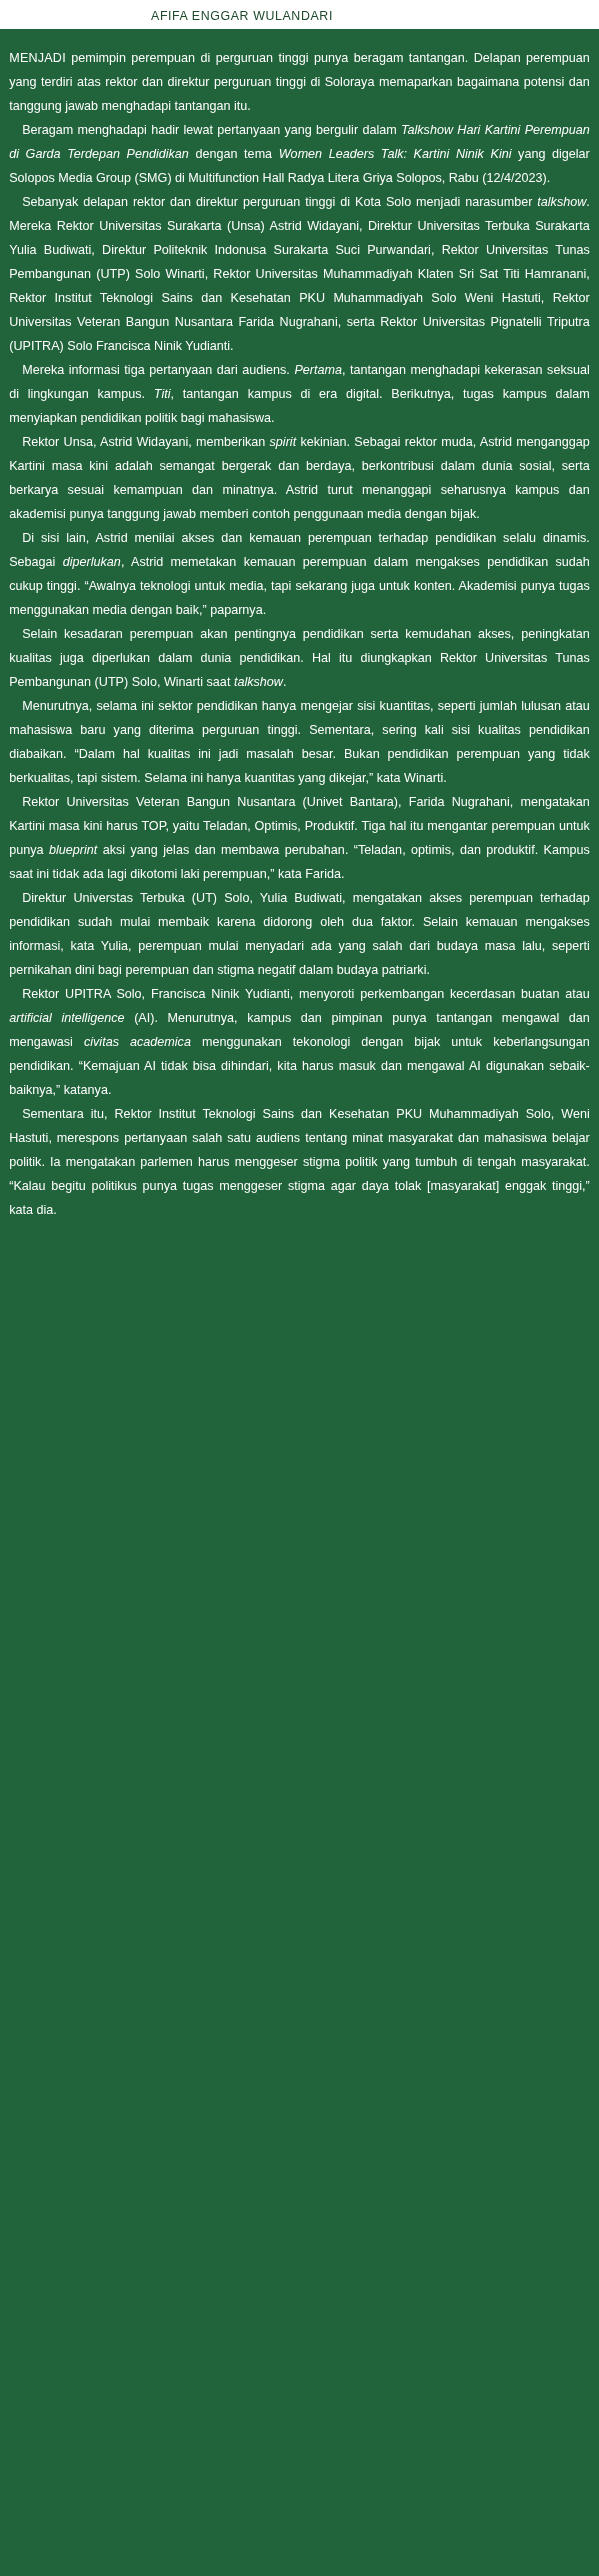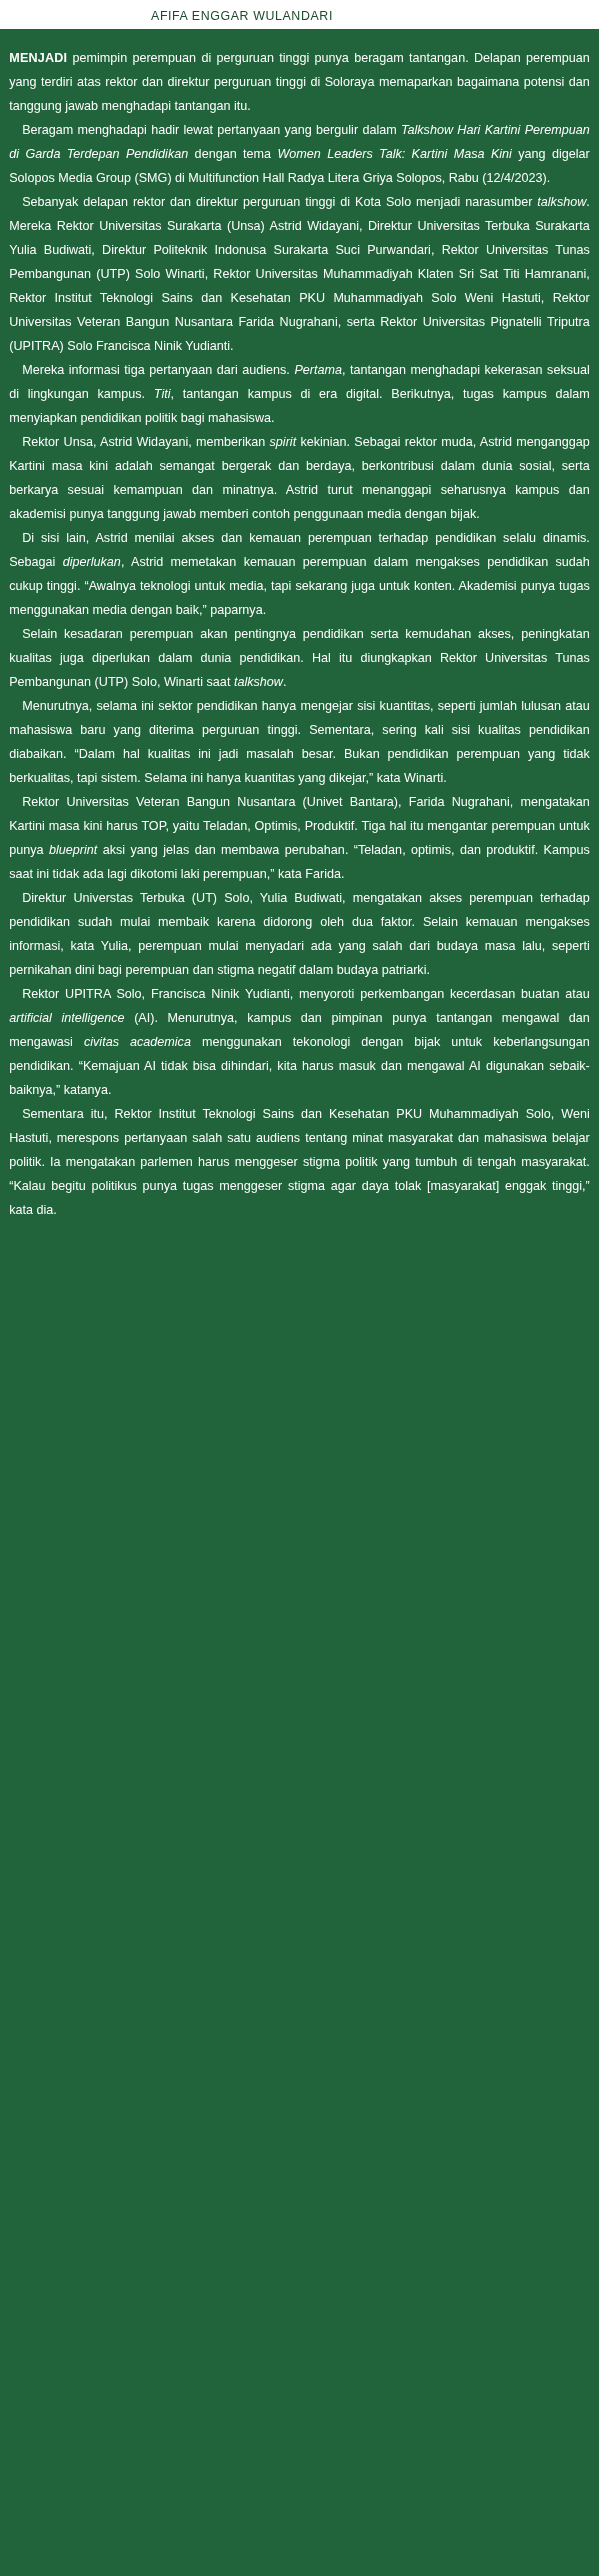--- a/index.html
+++ b/index.html
@@ -47,39 +47,39 @@
     hyphens: none;
   }
   .body-text p {
     margin: 0;
     text-indent: 13px;
   }
   .body-text p.first {
     text-indent: 0;
   }
   .lead {
-    font-weight: bold;
+    font-weight: normal;
     letter-spacing: 0.2px;
     margin-top: 40px;
   }
   .it {
     font-style: italic;
   }
 </style>
 </head>
 <body>
 
 <div class="page">
 
   <div class="byline">AFIFA ENGGAR WULANDARI</div>
 
   <div class="article">
     <div class="body-text" id="article-body">
         <p class="first"><span class="lead">MENJADI</span><span> pemimpin perempuan di perguruan tinggi punya beragam tantangan. Delapan perempuan yang terdiri atas rektor dan direktur perguruan tinggi di Soloraya memaparkan bagaimana potensi dan tanggung jawab menghadapi tantangan itu.</span></p>
-        <p><span>Beragam menghadapi hadir lewat pertanyaan yang bergulir dalam </span><span class="it">Talkshow Hari Kartini Perempuan di Garda Terdepan Pendidikan</span><span> dengan tema </span><span class="it">Women Leaders Talk: Kartini Masa Kini</span><span> yang digelar Solopos Media Group (SMG) di Multifunction Hall Radya Litera Griya Solopos, Rabu (12/4/2023).</span></p>
+        <p><span>Beragam menghadapi hadir lewat pertanyaan yang bergulir dalam </span><span class="it">Talkshow Hari Kartini Perempuan di Garda Terdepan Pendidikan</span><span> dengan tema </span><span class="it">Women Leaders Talk: Kartini Ninik Kini</span><span> yang digelar Solopos Media Group (SMG) di Multifunction Hall Radya Litera Griya Solopos, Rabu (12/4/2023).</span></p>
         <p><span>Sebanyak delapan rektor dan direktur perguruan tinggi di Kota Solo menjadi narasumber </span><span class="it">talkshow</span><span>. Mereka Rektor Universitas Surakarta (Unsa) Astrid Widayani, Direktur Universitas Terbuka Surakarta Yulia Budiwati, Direktur Politeknik Indonusa Surakarta Suci Purwandari, Rektor Universitas Tunas Pembangunan (UTP) Solo Winarti, Rektor Universitas Muhammadiyah Klaten Sri Sat Titi Hamranani, Rektor Institut Teknologi Sains dan Kesehatan PKU Muhammadiyah Solo Weni Hastuti, Rektor Universitas Veteran Bangun Nusantara Farida Nugrahani, serta Rektor Universitas Pignatelli Triputra (UPITRA) Solo Francisca Ninik Yudianti.</span></p>
         <p><span>Mereka informasi tiga pertanyaan dari audiens. </span><span class="it">Pertama</span><span>, tantangan menghadapi kekerasan seksual di lingkungan kampus. </span><span class="it">Titi</span><span>, tantangan kampus di era digital. Berikutnya, tugas kampus dalam menyiapkan pendidikan politik bagi mahasiswa.</span></p>
         <p><span>Rektor Unsa, Astrid Widayani, memberikan </span><span class="it">spirit</span><span> kekinian. Sebagai rektor muda, Astrid menganggap Kartini masa kini adalah semangat bergerak dan berdaya, berkontribusi dalam dunia sosial, serta berkarya sesuai kemampuan dan minatnya. Astrid turut menanggapi seharusnya kampus dan akademisi punya tanggung jawab memberi contoh penggunaan media dengan bijak.</span></p>
         <p><span>Di sisi lain, Astrid menilai akses dan kemauan perempuan terhadap pendidikan selalu dinamis. Sebagai </span><span class="it">diperlukan</span><span>, Astrid memetakan kemauan perempuan dalam mengakses pendidikan sudah cukup tinggi. “Awalnya teknologi untuk media, tapi sekarang juga untuk konten. Akademisi punya tugas menggunakan media dengan baik,” paparnya.</span></p>
         <p><span>Selain kesadaran perempuan akan pentingnya pendidikan serta kemudahan akses, peningkatan kualitas juga diperlukan dalam dunia pendidikan. Hal itu diungkapkan Rektor Universitas Tunas Pembangunan (UTP) Solo, Winarti saat </span><span class="it">talkshow</span><span>.</span></p>
         <p><span>Menurutnya, selama ini sektor pendidikan hanya mengejar sisi kuantitas, seperti jumlah lulusan atau mahasiswa baru yang diterima perguruan tinggi. Sementara, sering kali sisi kualitas pendidikan diabaikan. “Dalam hal kualitas ini jadi masalah besar. Bukan pendidikan perempuan yang tidak berkualitas, tapi sistem. Selama ini hanya kuantitas yang dikejar,” kata Winarti.</span></p>
         <p><span>Rektor Universitas Veteran Bangun Nusantara (Univet Bantara), Farida Nugrahani, mengatakan Kartini masa kini harus TOP, yaitu Teladan, Optimis, Produktif. Tiga hal itu mengantar perempuan untuk punya </span><span class="it">blueprint</span><span> aksi yang jelas dan membawa perubahan. “Teladan, optimis, dan produktif. Kampus saat ini tidak ada lagi dikotomi laki perempuan,” kata Farida.</span></p>
         <p><span>Direktur Universtas Terbuka (UT) Solo, Yulia Budiwati, mengatakan akses perempuan terhadap pendidikan sudah mulai membaik karena didorong oleh dua faktor. Selain kemauan mengakses informasi, kata Yulia, perempuan mulai menyadari ada yang salah dari budaya masa lalu, seperti pernikahan dini bagi perempuan dan stigma negatif dalam budaya patriarki.</span></p>
         <p><span>Rektor UPITRA Solo, Francisca Ninik Yudianti, menyoroti perkembangan kecerdasan buatan atau </span><span class="it">artificial intelligence</span><span> (AI). Menurutnya, kampus dan pimpinan punya tantangan mengawal dan mengawasi </span><span class="it">civitas academica</span><span> menggunakan tekonologi dengan bijak untuk keberlangsungan pendidikan. “Kemajuan AI tidak bisa dihindari, kita harus masuk dan mengawal AI digunakan sebaik-baiknya,” katanya.</span></p>
         <p><span>Sementara itu, Rektor Institut Teknologi Sains dan Kesehatan PKU Muhammadiyah Solo, Weni Hastuti, merespons pertanyaan salah satu audiens tentang minat masyarakat dan mahasiswa belajar politik. Ia mengatakan parlemen harus menggeser stigma politik yang tumbuh di tengah masyarakat. “Kalau begitu politikus punya tugas menggeser stigma agar daya tolak [masyarakat] enggak tinggi,” kata dia.</span></p>

